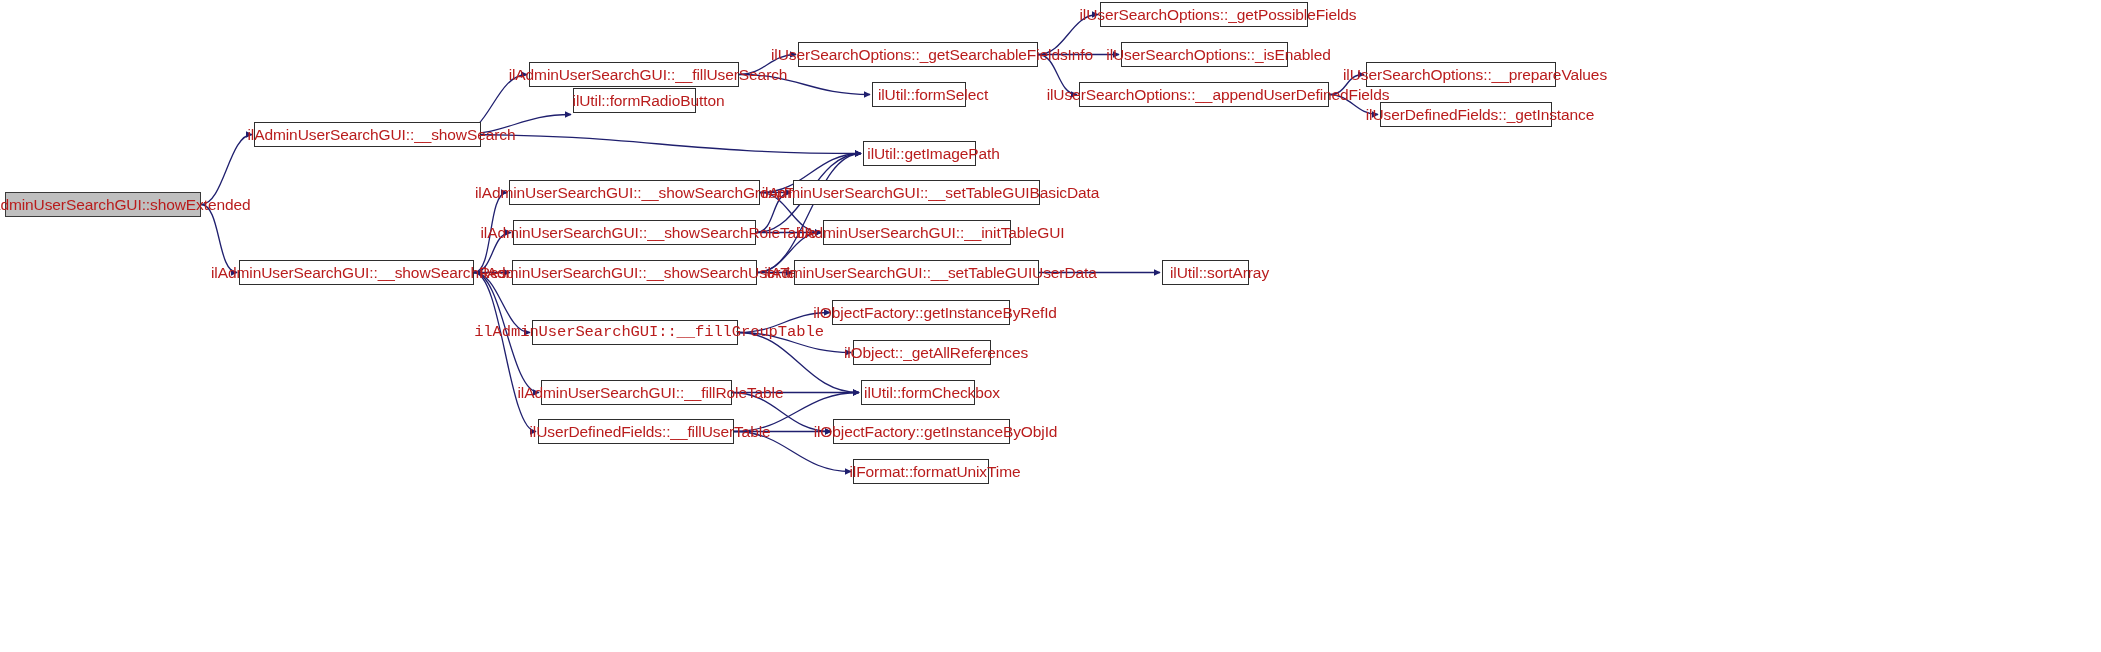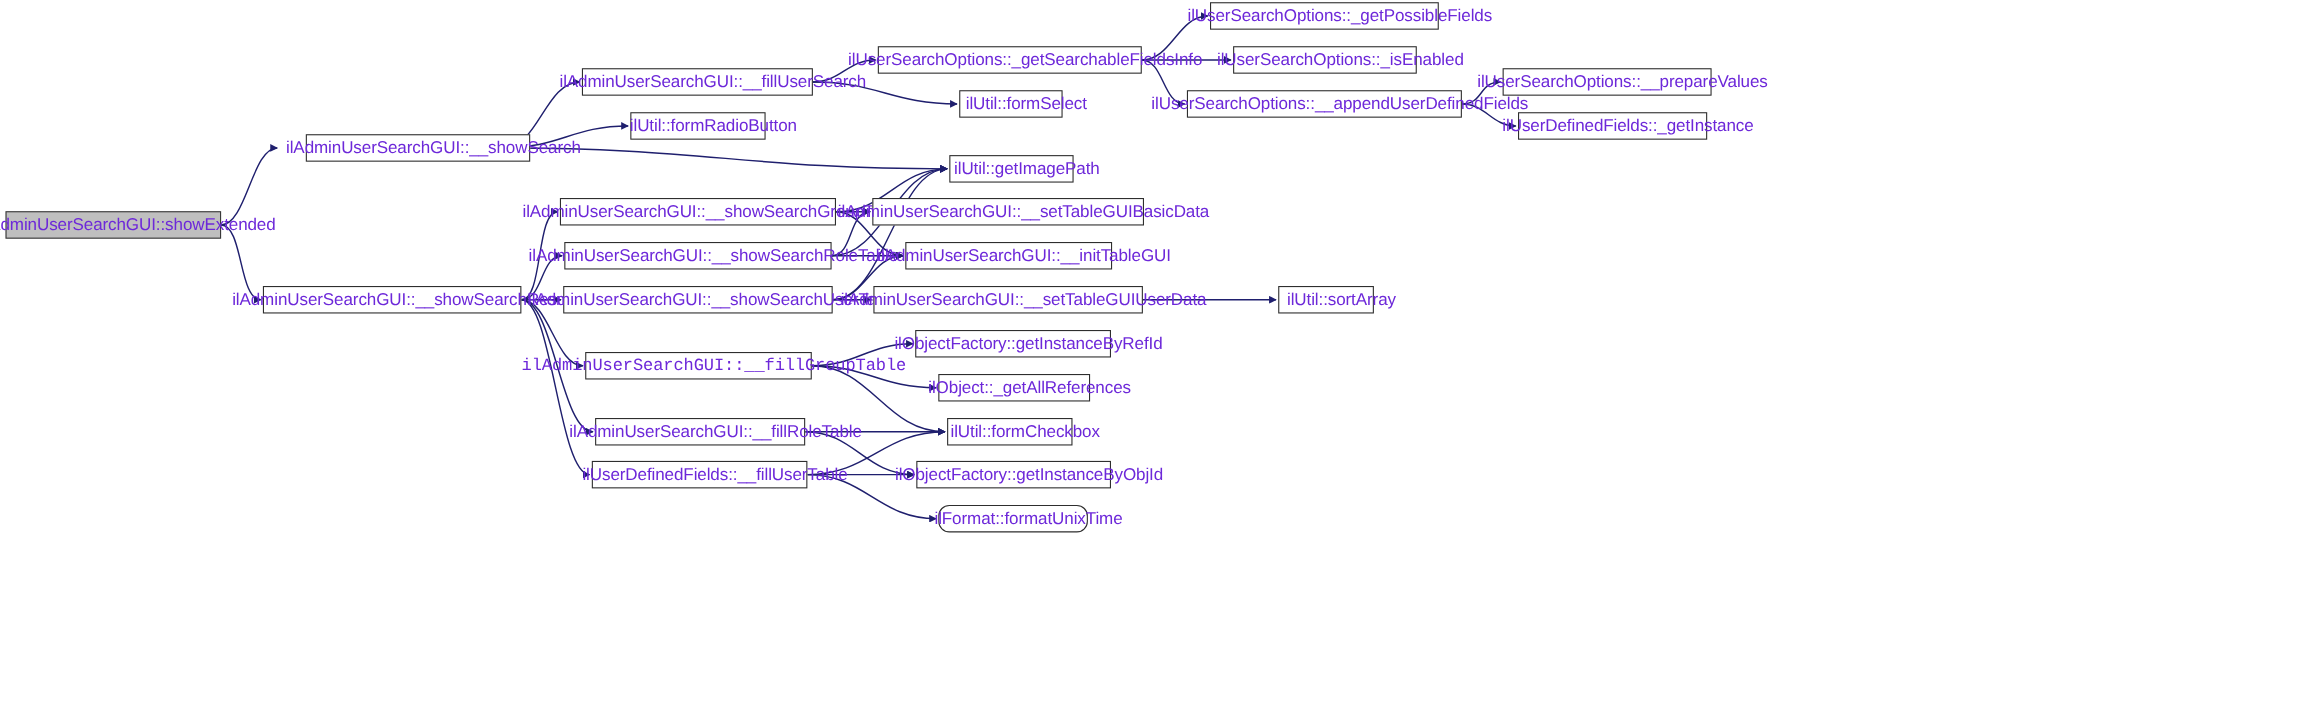--- a/index.html
+++ b/index.html
@@ -21,21 +21,21 @@
     top: 0;
     width: 2101px;
     height: 652px;
     pointer-events: none;
   }
   .node {
     position: absolute;
     box-sizing: border-box;
     border: 1px solid #2e2e2e;
     background: #ffffff;
-    color: #6d28d9;
+    color: #b91c1c;
     font-size: 15.5px;
     line-height: 1;
     display: flex;
     align-items: center;
     justify-content: center;
     white-space: nowrap;
     letter-spacing: -0.1px;
     z-index: 5;
     padding-left: 28px;
   }
@@ -88,30 +88,30 @@
       <path d="M 732 392.5 L 859 392.5" fill="none" stroke="#1f1f6e" stroke-width="1.3" marker-end="url(#arrow)"></path>
       <path d="M 732 392.5 C 776.55 392.5, 786.45 431.5, 831 431.5" fill="none" stroke="#1f1f6e" stroke-width="1.3" marker-end="url(#arrow)"></path>
       <path d="M 734 431.5 C 790.25 431.5, 802.75 392.5, 859 392.5" fill="none" stroke="#1f1f6e" stroke-width="1.3" marker-end="url(#arrow)"></path>
       <path d="M 734 431.5 L 831 431.5" fill="none" stroke="#1f1f6e" stroke-width="1.3" marker-end="url(#arrow)"></path>
       <path d="M 734 431.5 C 786.65 431.5, 798.35 471.5, 851 471.5" fill="none" stroke="#1f1f6e" stroke-width="1.3" marker-end="url(#arrow)"></path>
     </svg>
   <div id="node-layer">
       <div class="node root" style="left: 5px; top: 192px; width: 196px; height: 25px;">
         <span>ilAdminUserSearchGUI::showExtended</span>
       </div>
-      <div class="node" style="left: 254px; top: 122px; width: 204px; height: 25px; margin-left: 24px;">
+      <div class="node" style="left: 254px; top: 122px; width: 227px; height: 25px;">
         <span>ilAdminUserSearchGUI::__showSearch</span>
       </div>
       <div class="node" style="left: 239px; top: 260px; width: 235px; height: 25px;">
         <span>ilAdminUserSearchGUI::__showSearchResults</span>
       </div>
       <div class="node" style="left: 529px; top: 62px; width: 210px; height: 25px; justify-content: center;">
         <span>ilAdminUserSearchGUI::__fillUserSearch</span>
       </div>
-      <div class="node" style="left: 573px; top: 102px; width: 123px; height: 25px;">
+      <div class="node" style="left: 573px; top: 88px; width: 123px; height: 25px;">
         <span>ilUtil::formRadioButton</span>
       </div>
       <div class="node" style="left: 509px; top: 180px; width: 251px; height: 25px;">
         <span>ilAdminUserSearchGUI::__showSearchGroupTable</span>
       </div>
       <div class="node" style="left: 513px; top: 220px; width: 243px; height: 25px;">
         <span>ilAdminUserSearchGUI::__showSearchRoleTable</span>
       </div>
       <div class="node" style="left: 512px; top: 260px; width: 245px; height: 25px;">
         <span>ilAdminUserSearchGUI::__showSearchUserTable</span>
@@ -148,21 +148,21 @@
       </div>
       <div class="node" style="left: 853px; top: 340px; width: 138px; height: 25px;">
         <span>ilObject::_getAllReferences</span>
       </div>
       <div class="node" style="left: 861px; top: 380px; width: 114px; height: 25px;">
         <span>ilUtil::formCheckbox</span>
       </div>
       <div class="node" style="left: 833px; top: 419px; width: 177px; height: 25px; align-items: center;">
         <span>ilObjectFactory::getInstanceByObjId</span>
       </div>
-      <div class="node" style="left: 853px; top: 459px; width: 136px; height: 25px; border-radius: 10px;">
+      <div class="node" style="left: 853px; top: 459px; width: 136px; height: 25px;">
         <span>ilFormat::formatUnixTime</span>
       </div>
       <div class="node" style="left: 1100px; top: 2px; width: 208px; height: 25px;">
         <span>ilUserSearchOptions::_getPossibleFields</span>
       </div>
       <div class="node" style="left: 1121px; top: 42px; width: 167px; height: 25px;">
         <span>ilUserSearchOptions::_isEnabled</span>
       </div>
       <div class="node" style="left: 1079px; top: 82px; width: 250px; height: 25px;">
         <span>ilUserSearchOptions::__appendUserDefinedFields</span>

